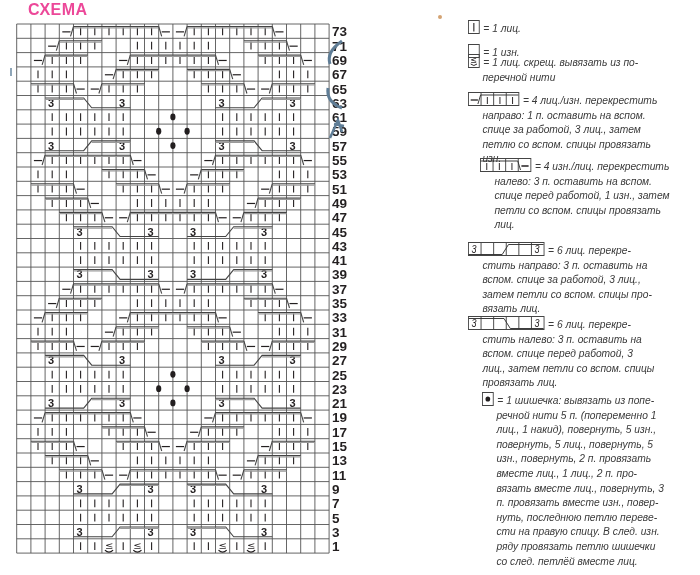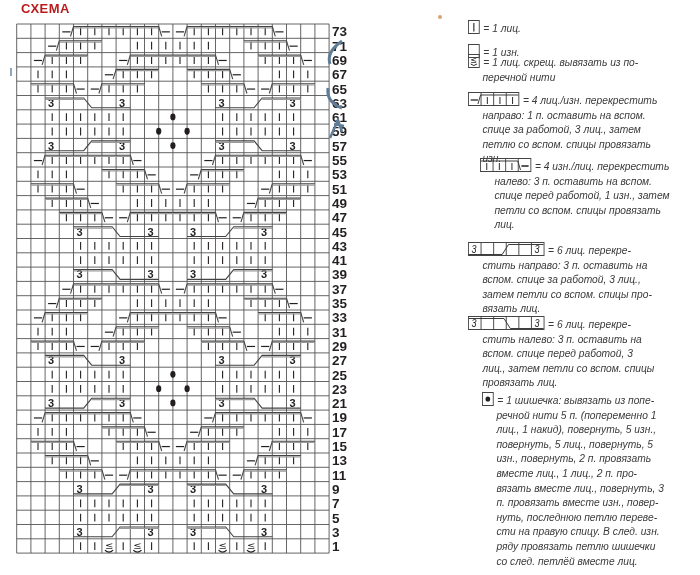--- a/index.html
+++ b/index.html
@@ -1,17 +1,17 @@
 <!DOCTYPE html>
 <html><head>
 <meta charset="utf-8">
 <style>
   html, body { margin:0; padding:0; background:#ffffff; }
   body { width:700px; height:575px; position:relative; overflow:hidden; font-family:"Liberation Sans", sans-serif; color:#231f20; }
-  #title { position:absolute; left:21px; top:1px; font-family:"Liberation Sans", sans-serif; font-weight:bold; font-size:13px; letter-spacing:0.5px; color:#b91c1c; }
+  #title { position:absolute; left:28px; top:1px; font-family:"Liberation Sans", sans-serif; font-weight:bold; font-size:16px; letter-spacing:0.5px; color:#ec4899; }
   #chart { position:absolute; left:0; top:0; }
   #legend { position:absolute; left:452px; top:2px; width:248px; }
   .leg-item { position:relative; margin:16px; }
   .leg-text { font-family:"Liberation Sans", sans-serif; font-style:italic; font-size:11.4px; line-height:14.6px; color:#3a3a3a; transform:scaleX(0.9); transform-origin:left top; width:240px; }
   .leg-first { display:block; }
   .leg-rest { display:block; padding-left:16px; }
   .sym { display:inline-block; vertical-align:-2px; margin-right:3px; }
   .sym svg { display:block; }
   .deco { position:absolute; }
 </style>

